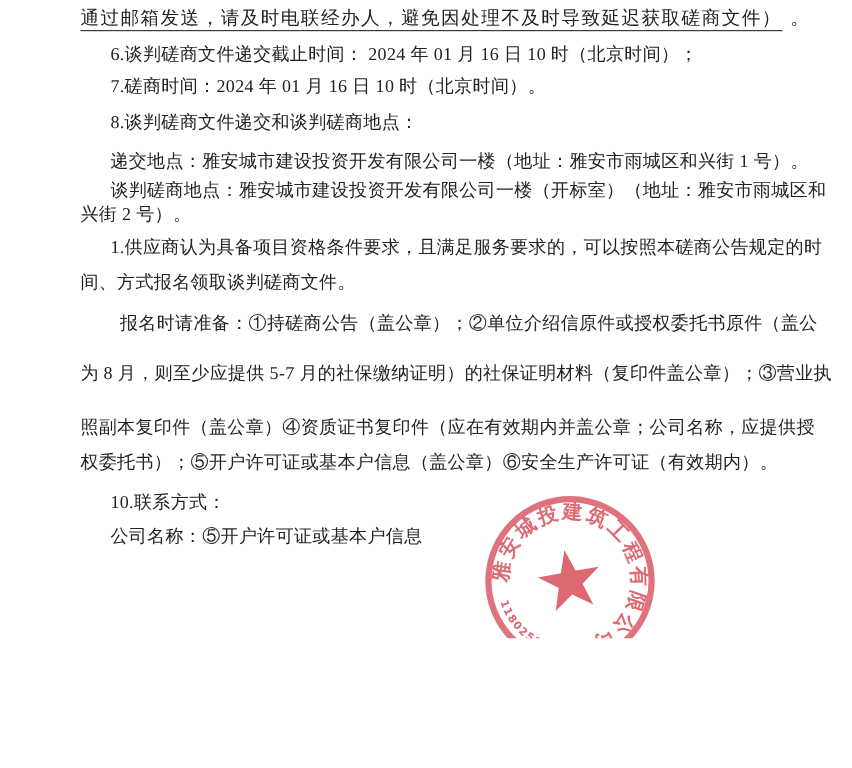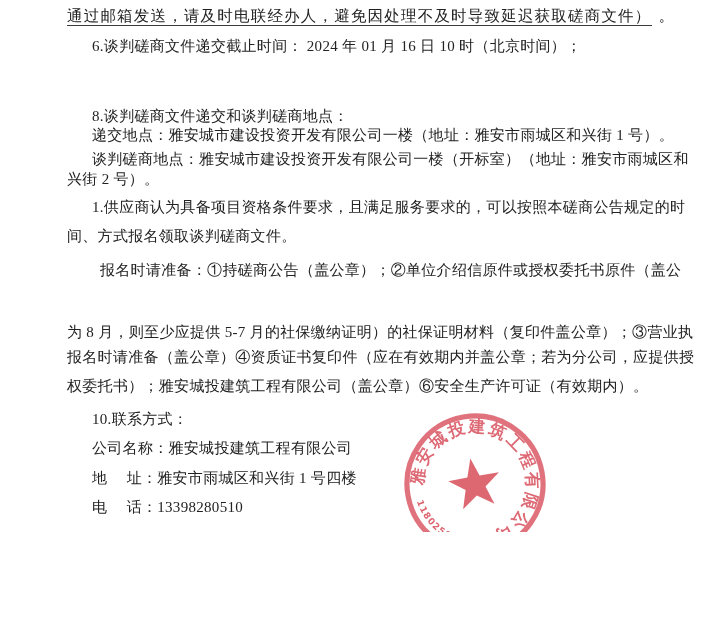--- a/index.html
+++ b/index.html
@@ -55,37 +55,36 @@
 </head>
 <body>
 
 <div class="page">
 
   <div class="ln flush intro" style="top:7px">
     <span class="u">通过邮箱发送，请及时电联经办人，避免因处理不及时导致延迟获取磋商文件）</span><span class="tail">。</span>
   </div>
 
   <div class="ln ind" style="top:38px">6.谈判磋商文件递交截止时间：  2024 年 01 月 16 日 10 时（北京时间）；</div>
-  <div class="ln ind" style="top:108px">8.谈判磋商文件递交和谈判磋商地点：</div>
+  <div class="ln ind" style="top:65px">7.磋商时间：2024 年 01 月 16 日 10 时（北京时间）。</div>
+  <div class="ln ind" style="top:95px">8.谈判磋商文件递交和谈判磋商地点：</div>
   <div class="ln ind" style="top:127px">递交地点：雅安城市建设投资开发有限公司一楼（地址：雅安市雨城区和兴街 1 号）。</div>
   <div class="ln ind" style="top:151px">谈判磋商地点：雅安城市建设投资开发有限公司一楼（开标室）（地址：雅安市雨城区和</div>
   <div class="ln flush" style="top:171px">兴街 2 号）。</div>
 
   <div class="ln ind" style="top:199px">1.供应商认为具备项目资格条件要求，且满足服务要求的，可以按照本磋商公告规定的时</div>
   <div class="ln flush" style="top:228px">间、方式报名领取谈判磋商文件。</div>
 
   <div class="ln prep" style="top:262px">报名时请准备：①持磋商公告（盖公章）；②单位介绍信原件或授权委托书原件（盖公</div>
-  <div class="ln flush" style="top:324px">为 8 月，则至少应提供 5-7 月的社保缴纳证明）的社保证明材料（复印件盖公章）；③营业执</div>
-  <div class="ln flush" style="top:349px">报名时请准备（盖公章）④资质证书复印件（应在有效期内并盖公章；若为分公司，应提供授</div>
-  <div class="ln flush" style="top:378px">权委托书）；雅安城投建筑工程有限公司（盖公章）⑥安全生产许可证（有效期内）。</div>
+  <div class="ln flush" style="top:304px">为 8 月，则至少应提供 5-7 月的社保缴纳证明）的社保证明材料（复印件盖公章）；③营业执</div>
+  <div class="ln flush" style="top:349px">照副本复印件（盖公章）④资质证书复印件（应在有效期内并盖公章；公司名称，应提供授</div>
+  <div class="ln flush" style="top:378px">权委托书）；⑤开户许可证或基本户信息（盖公章）⑥安全生产许可证（有效期内）。</div>
 
   <div class="ln ind" style="top:411px">10.联系方式：</div>
-  <div class="ln ind" style="top:440px">公司名称：雅安城投建筑工程有限公司</div>
-  <div class="ln ind" style="top:470px">地　 址：雅安市雨城区和兴街 1 号四楼</div>
-  <div class="ln ind" style="top:499px">电　 话：13398280510</div>
+  <div class="ln ind" style="top:440px">公司名称：⑤开户许可证或基本户信息</div>
 
   <svg class="seal" viewBox="0 0 150 150" aria-hidden="true">
     <g transform="rotate(35 75 75)">
       <circle class="seal-ring" cx="75" cy="75" r="68"></circle>
       <path id="sealNameArc" d="M31.17 102.92 A52 52 0 1 1 118.83 102.92" fill="none"></path>
       <path id="sealNumArc" d="M37.31 122.37 A60.5 60.5 0 0 0 112.69 122.37" fill="none"></path>
       <text class="seal-name" text-anchor="middle">
         <textPath href="#sealNameArc" startOffset="50%">雅安城投建筑工程有限公司</textPath>
       </text>
       <text class="seal-num" text-anchor="middle">

